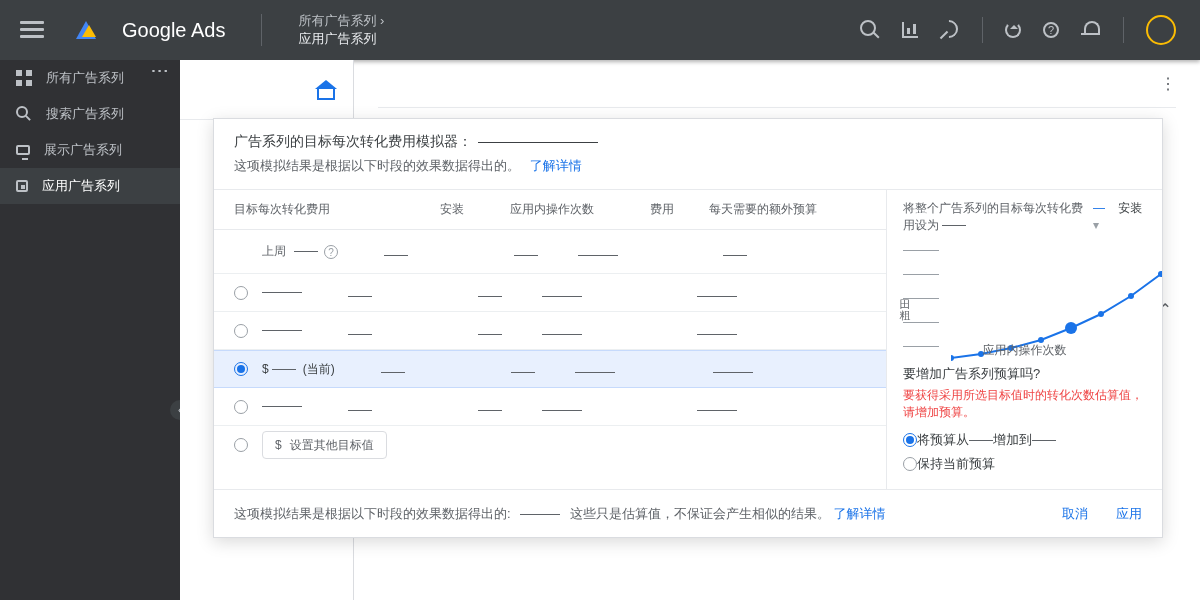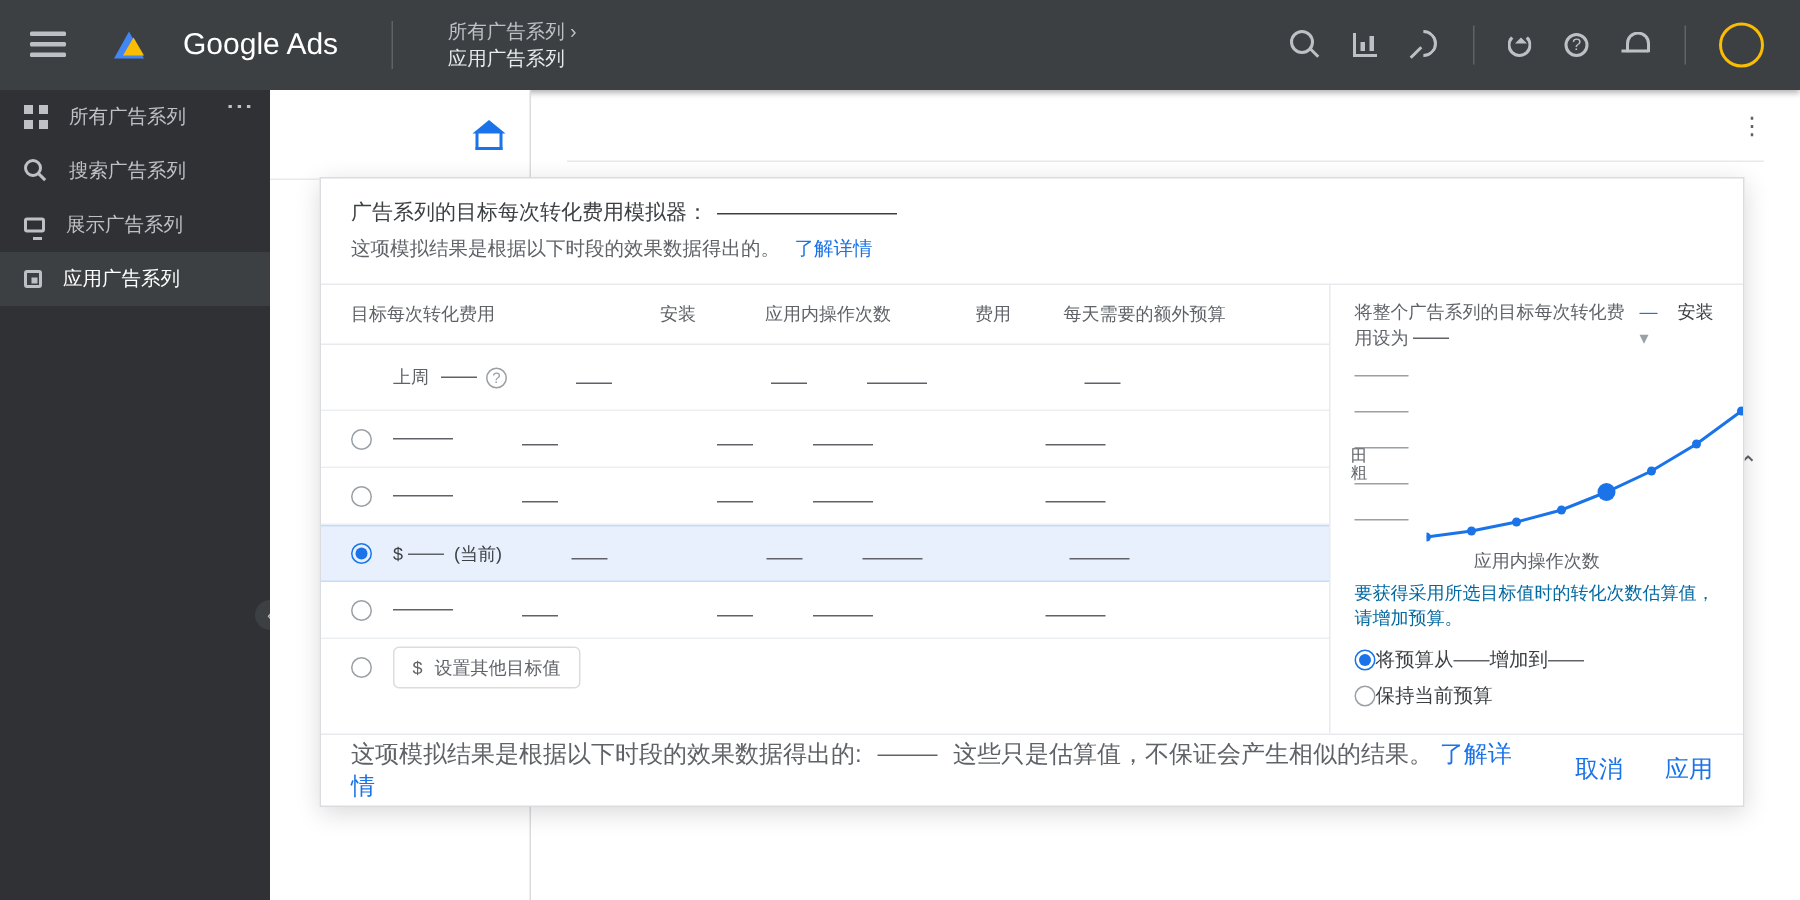--- a/index.html
+++ b/index.html
@@ -124,28 +124,28 @@
   .chart-dd{color:#3c4043;}
   .chart-dd .chev{font-size:12px;color:#9aa0a6;}
   .chart-box{flex:1;position:relative;margin-top:6px;}
   .ytick{position:absolute;left:0;width:36px;height:1px;background:#9aa0a6;}
   .ytick:nth-child(1){top:10px}.ytick:nth-child(2){top:34px}.ytick:nth-child(3){top:58px}.ytick:nth-child(4){top:82px}.ytick:nth-child(5){top:106px}
   .ylabel-vert{position:absolute;left:-6px;top:50px;font-size:11px;color:#5f6368;writing-mode:vertical-rl;letter-spacing:4px;}
   svg.curve{position:absolute;left:48px;top:0;}
   .xlabel{position:absolute;bottom:0;left:0;right:0;text-align:center;font-size:12px;color:#5f6368;}
 
   .budget-q{font-size:13px;color:#3c4043;margin-top:6px;}
-  .budget-hint{font-size:12px;color:#0369a1;margin:4px 0 10px;}
+  .budget-hint{font-size:12px;color:#ef4444;margin:4px 0 10px;}
   .budget-opt{display:flex;align-items:center;font-size:13px;color:#3c4043;margin-bottom:6px;}
   .budget-opt .radio{width:14px;height:14px;border:1.5px solid #9aa0a6;border-radius:50%;position:relative;}
   .budget-opt.sel .radio{border-color:#1a73e8;}
   .budget-opt.sel .radio::after{content:"";position:absolute;left:2px;top:2px;width:8px;height:8px;border-radius:50%;background:#1a73e8;}
 
   
-  .panel-foot{height:48px;border-top:1px solid #e8eaed;display:flex;align-items:center;padding:0 20px;font-size:16px;color:#5f6368;}
+  .panel-foot{height:48px;border-top:1px solid #e8eaed;display:flex;align-items:center;padding:0 20px;font-size:13px;color:#5f6368;}
   .panel-foot .left{flex:1;}
   .panel-foot a{color:#1a73e8;text-decoration:none;}
   .panel-foot .btn{color:#1a73e8;margin-left:28px;cursor:pointer;}
 </style>
 </head>
 <body>
 
 <div class="topbar">
   <div class="hamburger-icon">
       <span></span>
@@ -301,20 +301,21 @@
             <circle cx="90" cy="100" r="3" fill="#1a73e8"></circle>
           <circle cx="120" cy="88" r="6" fill="#1a73e8"></circle>
           <circle cx="150" cy="74" r="3" fill="#1a73e8"></circle>
             <circle cx="180" cy="56" r="3" fill="#1a73e8"></circle>
           <circle cx="210" cy="34" r="3" fill="#1a73e8"></circle>
             <circle cx="240" cy="8" r="3" fill="#1a73e8"></circle>
         </svg>
         <div class="xlabel">应用内操作次数</div>
       </div>
 
+      <div class="budget-q">要增加广告系列预算吗?</div>
       <div class="budget-hint">要获得采用所选目标值时的转化次数估算值，请增加预算。</div>
       <div class="budget-opt sel">
         <span class="radio"></span>
         <span>将预算从</span>
         <span class="dash-xs"></span>
         <span>增加到</span>
         <span class="dash-xs"></span>
       </div>
       <div class="budget-opt">
         <span class="radio"></span>

